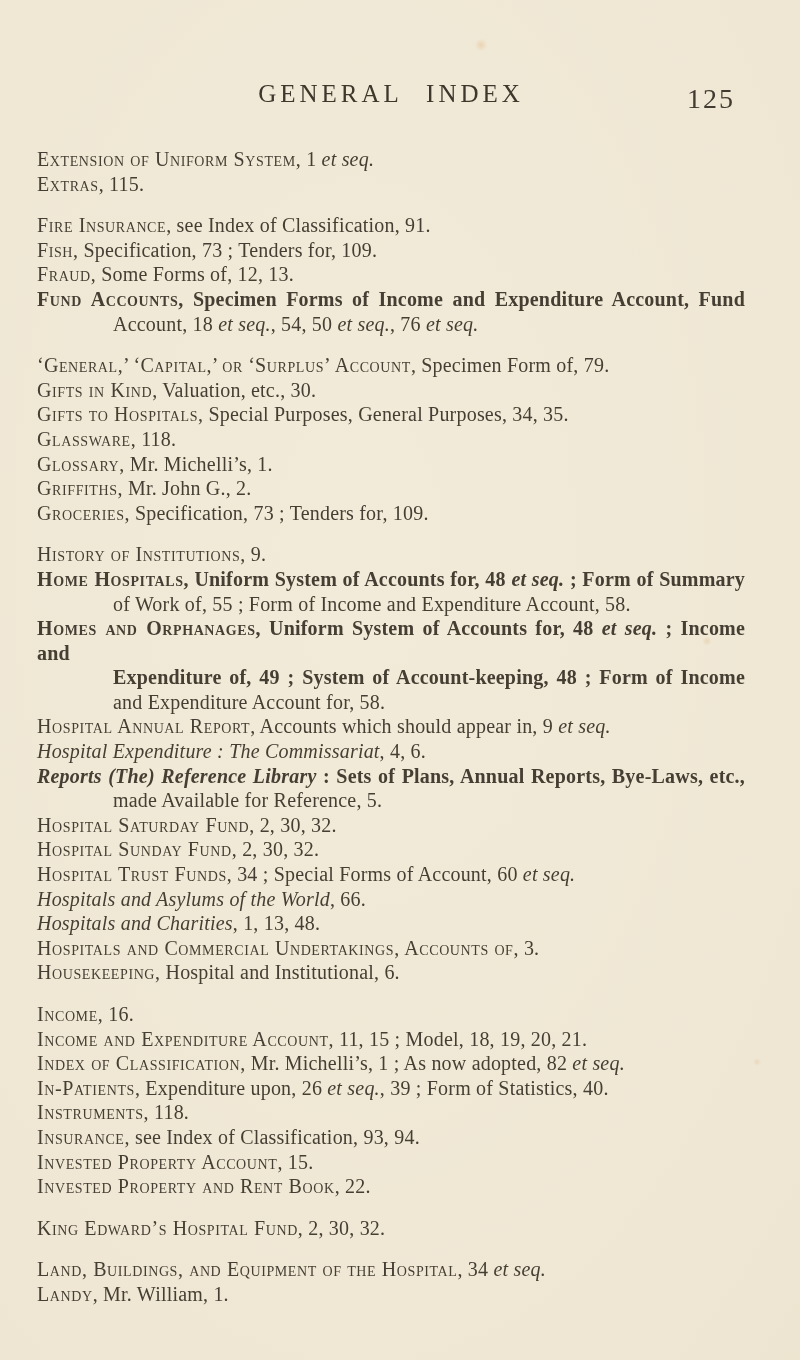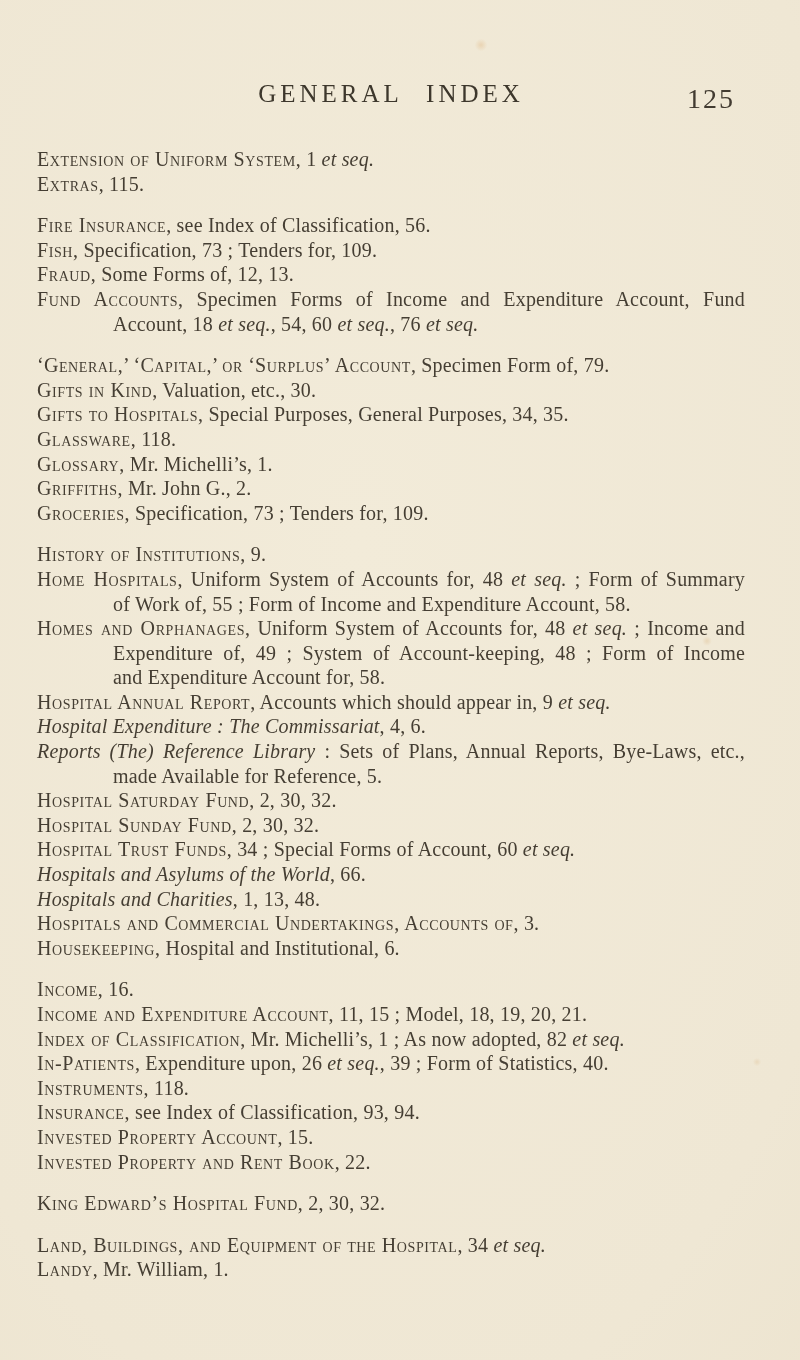--- a/index.html
+++ b/index.html
@@ -39,21 +39,21 @@
   }
   .entries { margin-top: 33px; }
   .group { margin-bottom: 17px; }
   .line {
     font-size: 20px;
     line-height: 24.6px;
     letter-spacing: 0.2px;
     color: #453e33;
   }
   .line.cont { padding-left: 76px; }
-  .line.just { text-align: justify; text-align-last: justify; }
+  .line.just { text-align: justify; text-align-last: justify; font-weight: bold; }
   .seg-sc { font-variant: small-caps; letter-spacing: 0.6px; margin-top: 17px; }
   .seg-i  { font-style: italic; margin-top: 24px; }
 </style>
 </head>
 <body>
 
 <div class="paper">
   <div class="content">
     <div class="header">
       <div class="title">GENERAL INDEX</div>
@@ -63,31 +63,31 @@
         <div class="group">
           <div class="entry">
             <div class="line"><span class="seg-sc">Extension of Uniform System</span><span class="seg-r">, 1 </span><span class="seg-i">et seq.</span></div>
           </div>
           <div class="entry">
             <div class="line"><span class="seg-sc">Extras</span><span class="seg-r">, 115.</span></div>
           </div>
         </div>
         <div class="group">
           <div class="entry">
-            <div class="line"><span class="seg-sc">Fire Insurance</span><span class="seg-r">, see Index of Classification, 56.</span></div>
+            <div class="line"><span class="seg-sc">Fire Insurance</span><span class="seg-r">, see Index of Classification, 91.</span></div>
           </div>
           <div class="entry">
             <div class="line"><span class="seg-sc">Fish</span><span class="seg-r">, Specification, 73 ; Tenders for, 109.</span></div>
           </div>
           <div class="entry">
             <div class="line"><span class="seg-sc">Fraud</span><span class="seg-r">, Some Forms of, 12, 13.</span></div>
           </div>
           <div class="entry">
             <div class="line just"><span class="seg-sc">Fund Accounts</span><span class="seg-r">, Specimen Forms of Income and Expenditure Account, Fund</span></div>
-            <div class="line cont"><span class="seg-r">Account, 18 </span><span class="seg-i">et seq.</span><span class="seg-r">, 54, 60 </span><span class="seg-i">et seq.</span><span class="seg-r">, 76 </span><span class="seg-i">et seq.</span></div>
+            <div class="line cont"><span class="seg-r">Account, 18 </span><span class="seg-i">et seq.</span><span class="seg-r">, 54, 50 </span><span class="seg-i">et seq.</span><span class="seg-r">, 76 </span><span class="seg-i">et seq.</span></div>
           </div>
         </div>
         <div class="group">
           <div class="entry">
             <div class="line"><span class="seg-r">‘</span><span class="seg-sc">General</span><span class="seg-r">,’ ‘</span><span class="seg-sc">Capital</span><span class="seg-r">,’ </span><span class="seg-sc">or</span><span class="seg-r"> ‘</span><span class="seg-sc">Surplus</span><span class="seg-r">’ </span><span class="seg-sc">Account</span><span class="seg-r">, Specimen Form of, 79.</span></div>
           </div>
           <div class="entry">
             <div class="line"><span class="seg-sc">Gifts in Kind</span><span class="seg-r">, Valuation, etc., 30.</span></div>
           </div>
           <div class="entry">

